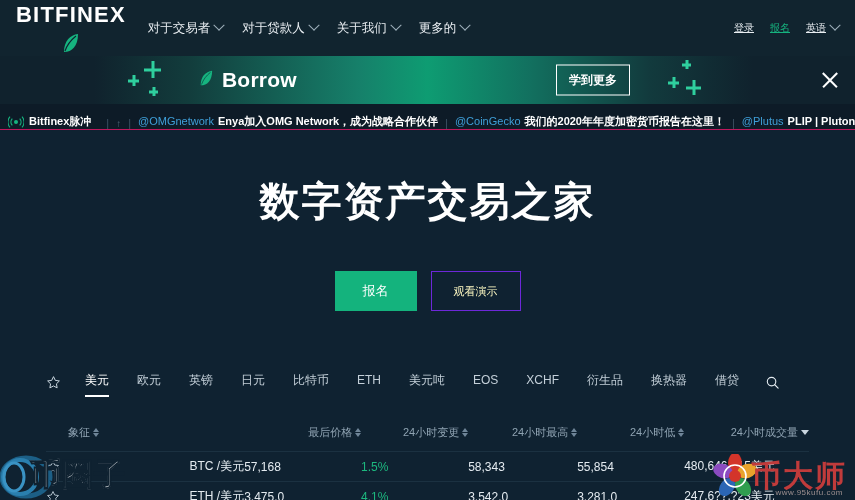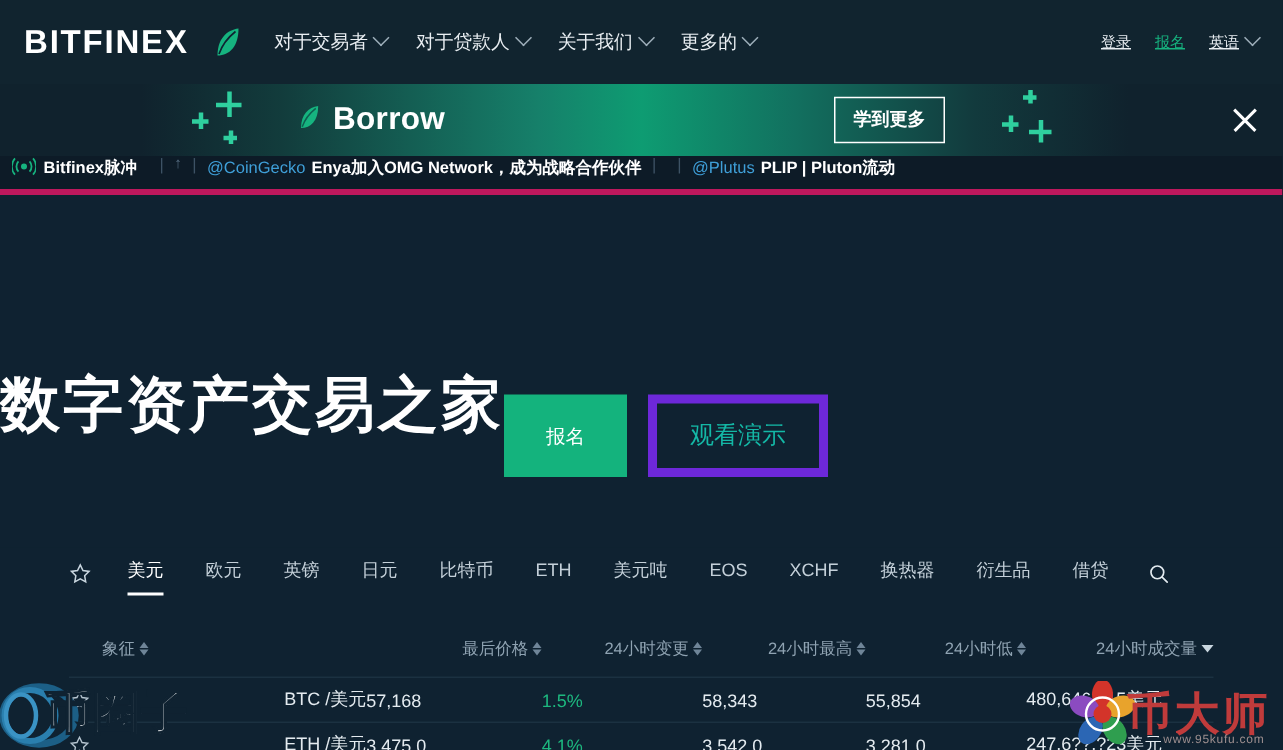--- a/index.html
+++ b/index.html
@@ -16,21 +16,21 @@
   
   .header {
     height: 56px;
     background: #11242f;
     display: flex;
     align-items: center;
     padding: 0 16px;
     position: relative;
     z-index: 5;
   }
-  .logo-wrap { display: flex; align-items: center; gap: 16px; margin-right: 22px; }
+  .logo-wrap { display: flex; align-items: center; gap: 4px; margin-right: 22px; flex-direction: column; }
   .logo-text {
     font-size: 22px;
     font-weight: 700;
     letter-spacing: 1.2px;
     color: #fff;
     font-family: "Liberation Sans", sans-serif;
   }
   .leaf {
     width: 19px; height: 22px;
     position: relative;
@@ -113,59 +113,59 @@
     background:#ffffff;
   }
   .promo-close::before { transform: translate(-50%,-50%) rotate(45deg); }
   .promo-close::after  { transform: translate(-50%,-50%) rotate(-45deg); }
 
   
   .ticker {
     height: 26px;
     background: #0d1b27;
     display: flex;
-    align-items: flex-start;
+    align-items: flex-end;
     font-size: 11px;
     white-space: nowrap;
     overflow: hidden;
     padding-left: 8px;
-    border-bottom: 4px solid #be185d;
+    border-bottom: 1px solid #be185d;
   }
   .pulse-icon { width: 16px; height: 14px; margin-right: 5px; flex: none; }
   .tick-pulse { color: #ffffff; font-weight: 700; margin-right: 8px; }
   .tick-sep { color: #3d5265; margin: 0 7px; }
   .tick-item { display: inline-flex; align-items: baseline; gap: 4px; }
   .tick-handle { color: #3f9fd8; }
   .tick-body { color: #ffffff; font-weight: 700; }
   .tick-arrow { color:#52697d; font-size: 10px; }
 
   
   .hero {
     height: 235px;
     background: #0f2231;
-    display: flex; flex-direction: row;
+    display: flex; flex-direction: column;
     align-items: center; justify-content: flex-start;
     padding-top: 44px;
   }
   .hero-title {
     font-size: 40px;
     font-weight: 700;
     color: #ffffff;
     letter-spacing: 2px;
   }
   .hero-buttons { display: flex; gap: 14px; margin-top: 42px; }
   .btn-primary {
     background: #14b37d; color: #ffffff; border: none;
     padding: 11px 28px; font-size: 13px; cursor: pointer;
     font-family: "Liberation Sans", sans-serif;
   }
   .btn-outline {
-    background: transparent; color: #14b8a6;
-    border: 6px solid #6d28d9;
-    padding: 11px 22px; font-size: 16px; cursor: pointer;
+    background: transparent; color: #fef9c3;
+    border: 1px solid #6d28d9;
+    padding: 11px 22px; font-size: 11px; cursor: pointer;
     font-family: "Liberation Sans", sans-serif;
   }
 
   
   .market { padding: 0 46px; }
   .tabs { display: flex; align-items: center; gap: 0; height: 34px; }
   .tab {
     font-size: 12px; color: #c4d0d9; cursor: pointer;
     padding: 4px 14px 8px; position: relative; white-space: nowrap;
   }
@@ -311,24 +311,28 @@
         <path d="M11.7 3.6 A5 5 0 0 1 11.7 10.4" stroke="#16b37f" stroke-width="1.2" fill="none"></path>
         <path d="M2 1.6 A8 8 0 0 0 2 12.4" stroke="#16b37f" stroke-width="1.1" fill="none"></path>
         <path d="M14 1.6 A8 8 0 0 1 14 12.4" stroke="#16b37f" stroke-width="1.1" fill="none"></path>
       </svg>
     </span>
     <span class="tick-pulse">Bitfinex脉冲</span>
     <span class="tick-sep">|</span>
     <span class="tick-arrow">↑</span>
     <span class="tick-sep">|</span>
     <span class="tick-item">
-      <span class="tick-handle">@CoinGecko</span>
+      <span class="tick-handle">@OMGnetwork</span>
       <span class="tick-body">Enya加入OMG Network，成为战略合作伙伴</span>
     </span>
     <span class="tick-sep">|</span>
+    <span class="tick-item">
+      <span class="tick-handle">@CoinGecko</span>
+      <span class="tick-body">我们的2020年年度加密货币报告在这里！</span>
+    </span>
     <span class="tick-sep">|</span>
     <span class="tick-item">
       <span class="tick-handle">@Plutus</span>
       <span class="tick-body">PLIP | Pluton流动</span>
     </span>
   </div>
 
   <div class="hero">
     <div class="hero-title">数字资产交易之家</div>
     <div class="hero-buttons">
@@ -347,22 +351,22 @@
       </span>
       <span class="tab active">美元</span>
       <span class="tab">欧元</span>
       <span class="tab">英镑</span>
       <span class="tab">日元</span>
       <span class="tab">比特币</span>
       <span class="tab">ETH</span>
       <span class="tab">美元吨</span>
       <span class="tab">EOS</span>
       <span class="tab">XCHF</span>
+      <span class="tab">衍生品</span>
       <span class="tab">换热器</span>
-      <span class="tab">衍生品</span>
       <span class="tab">借贷</span>
       <span class="search-tab">
         <svg width="15" height="15" viewBox="0 0 24 24">
           <circle cx="10.5" cy="10.5" r="6.8" fill="none" stroke="#e3ebf0" stroke-width="1.8"></circle>
           <path d="M15.6 15.6 L21 21" stroke="#e3ebf0" stroke-width="1.8" stroke-linecap="round"></path>
         </svg>
       </span>
     </div>
 
     <div class="thead">

